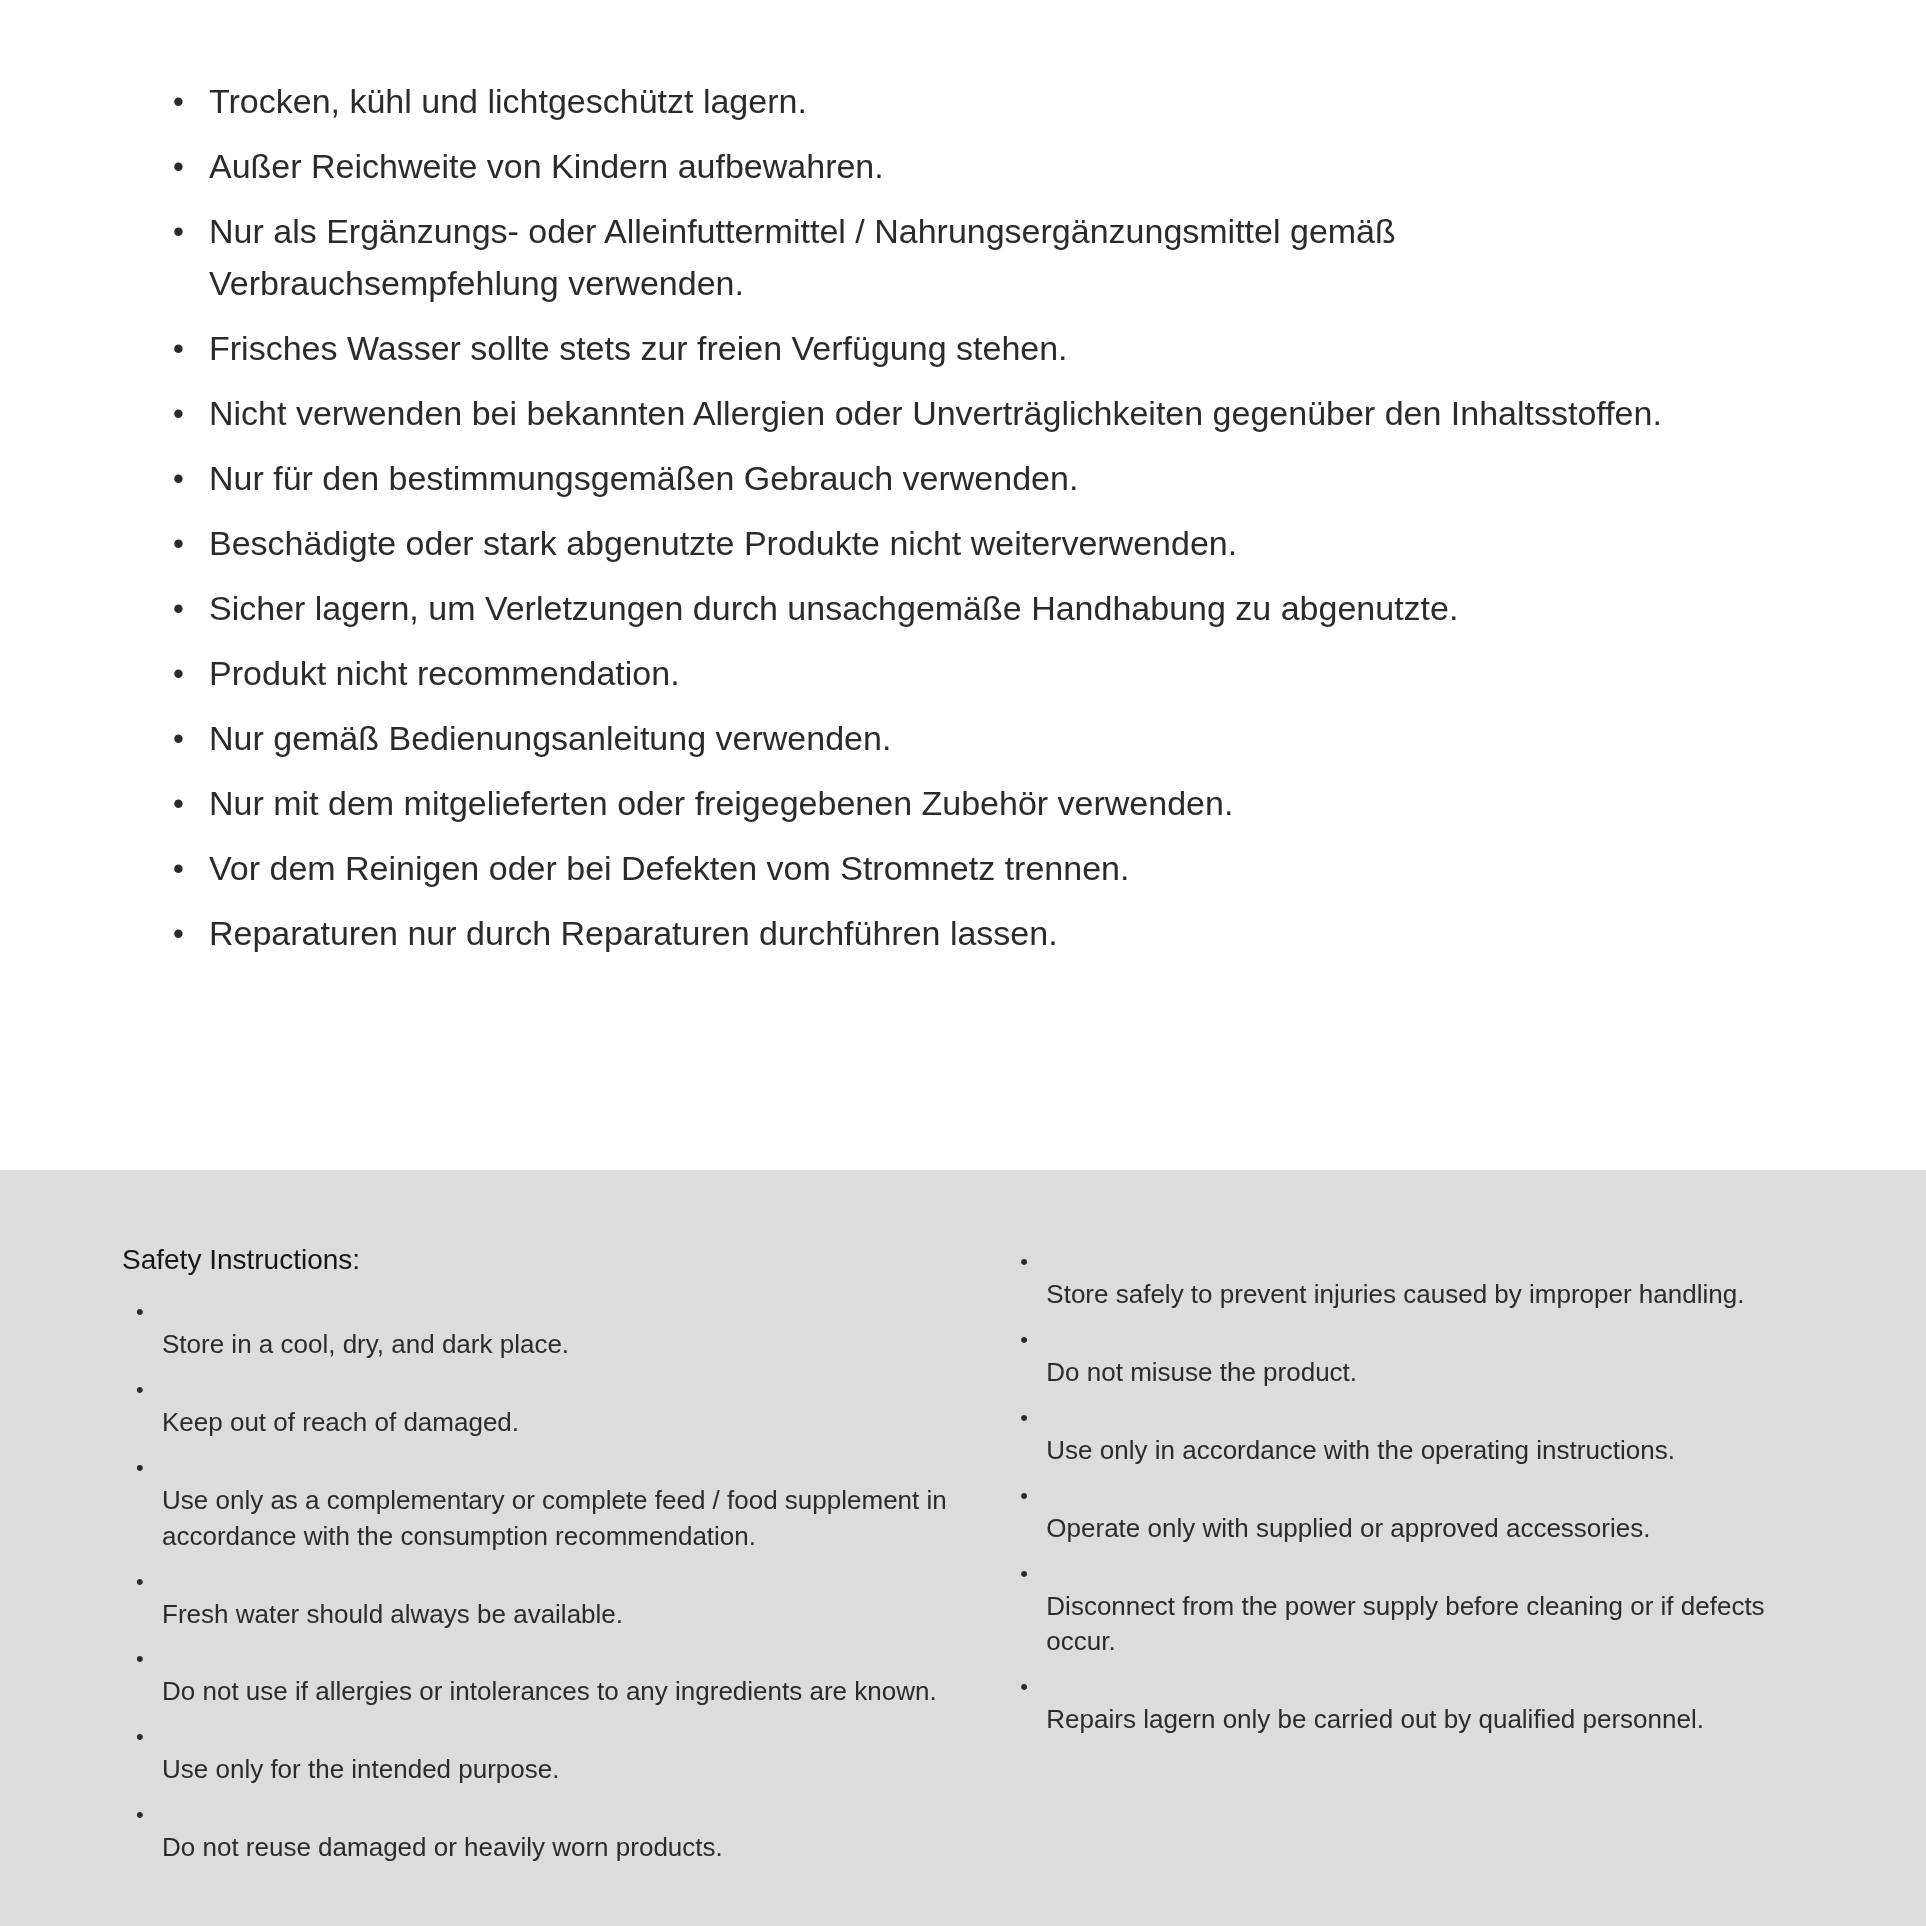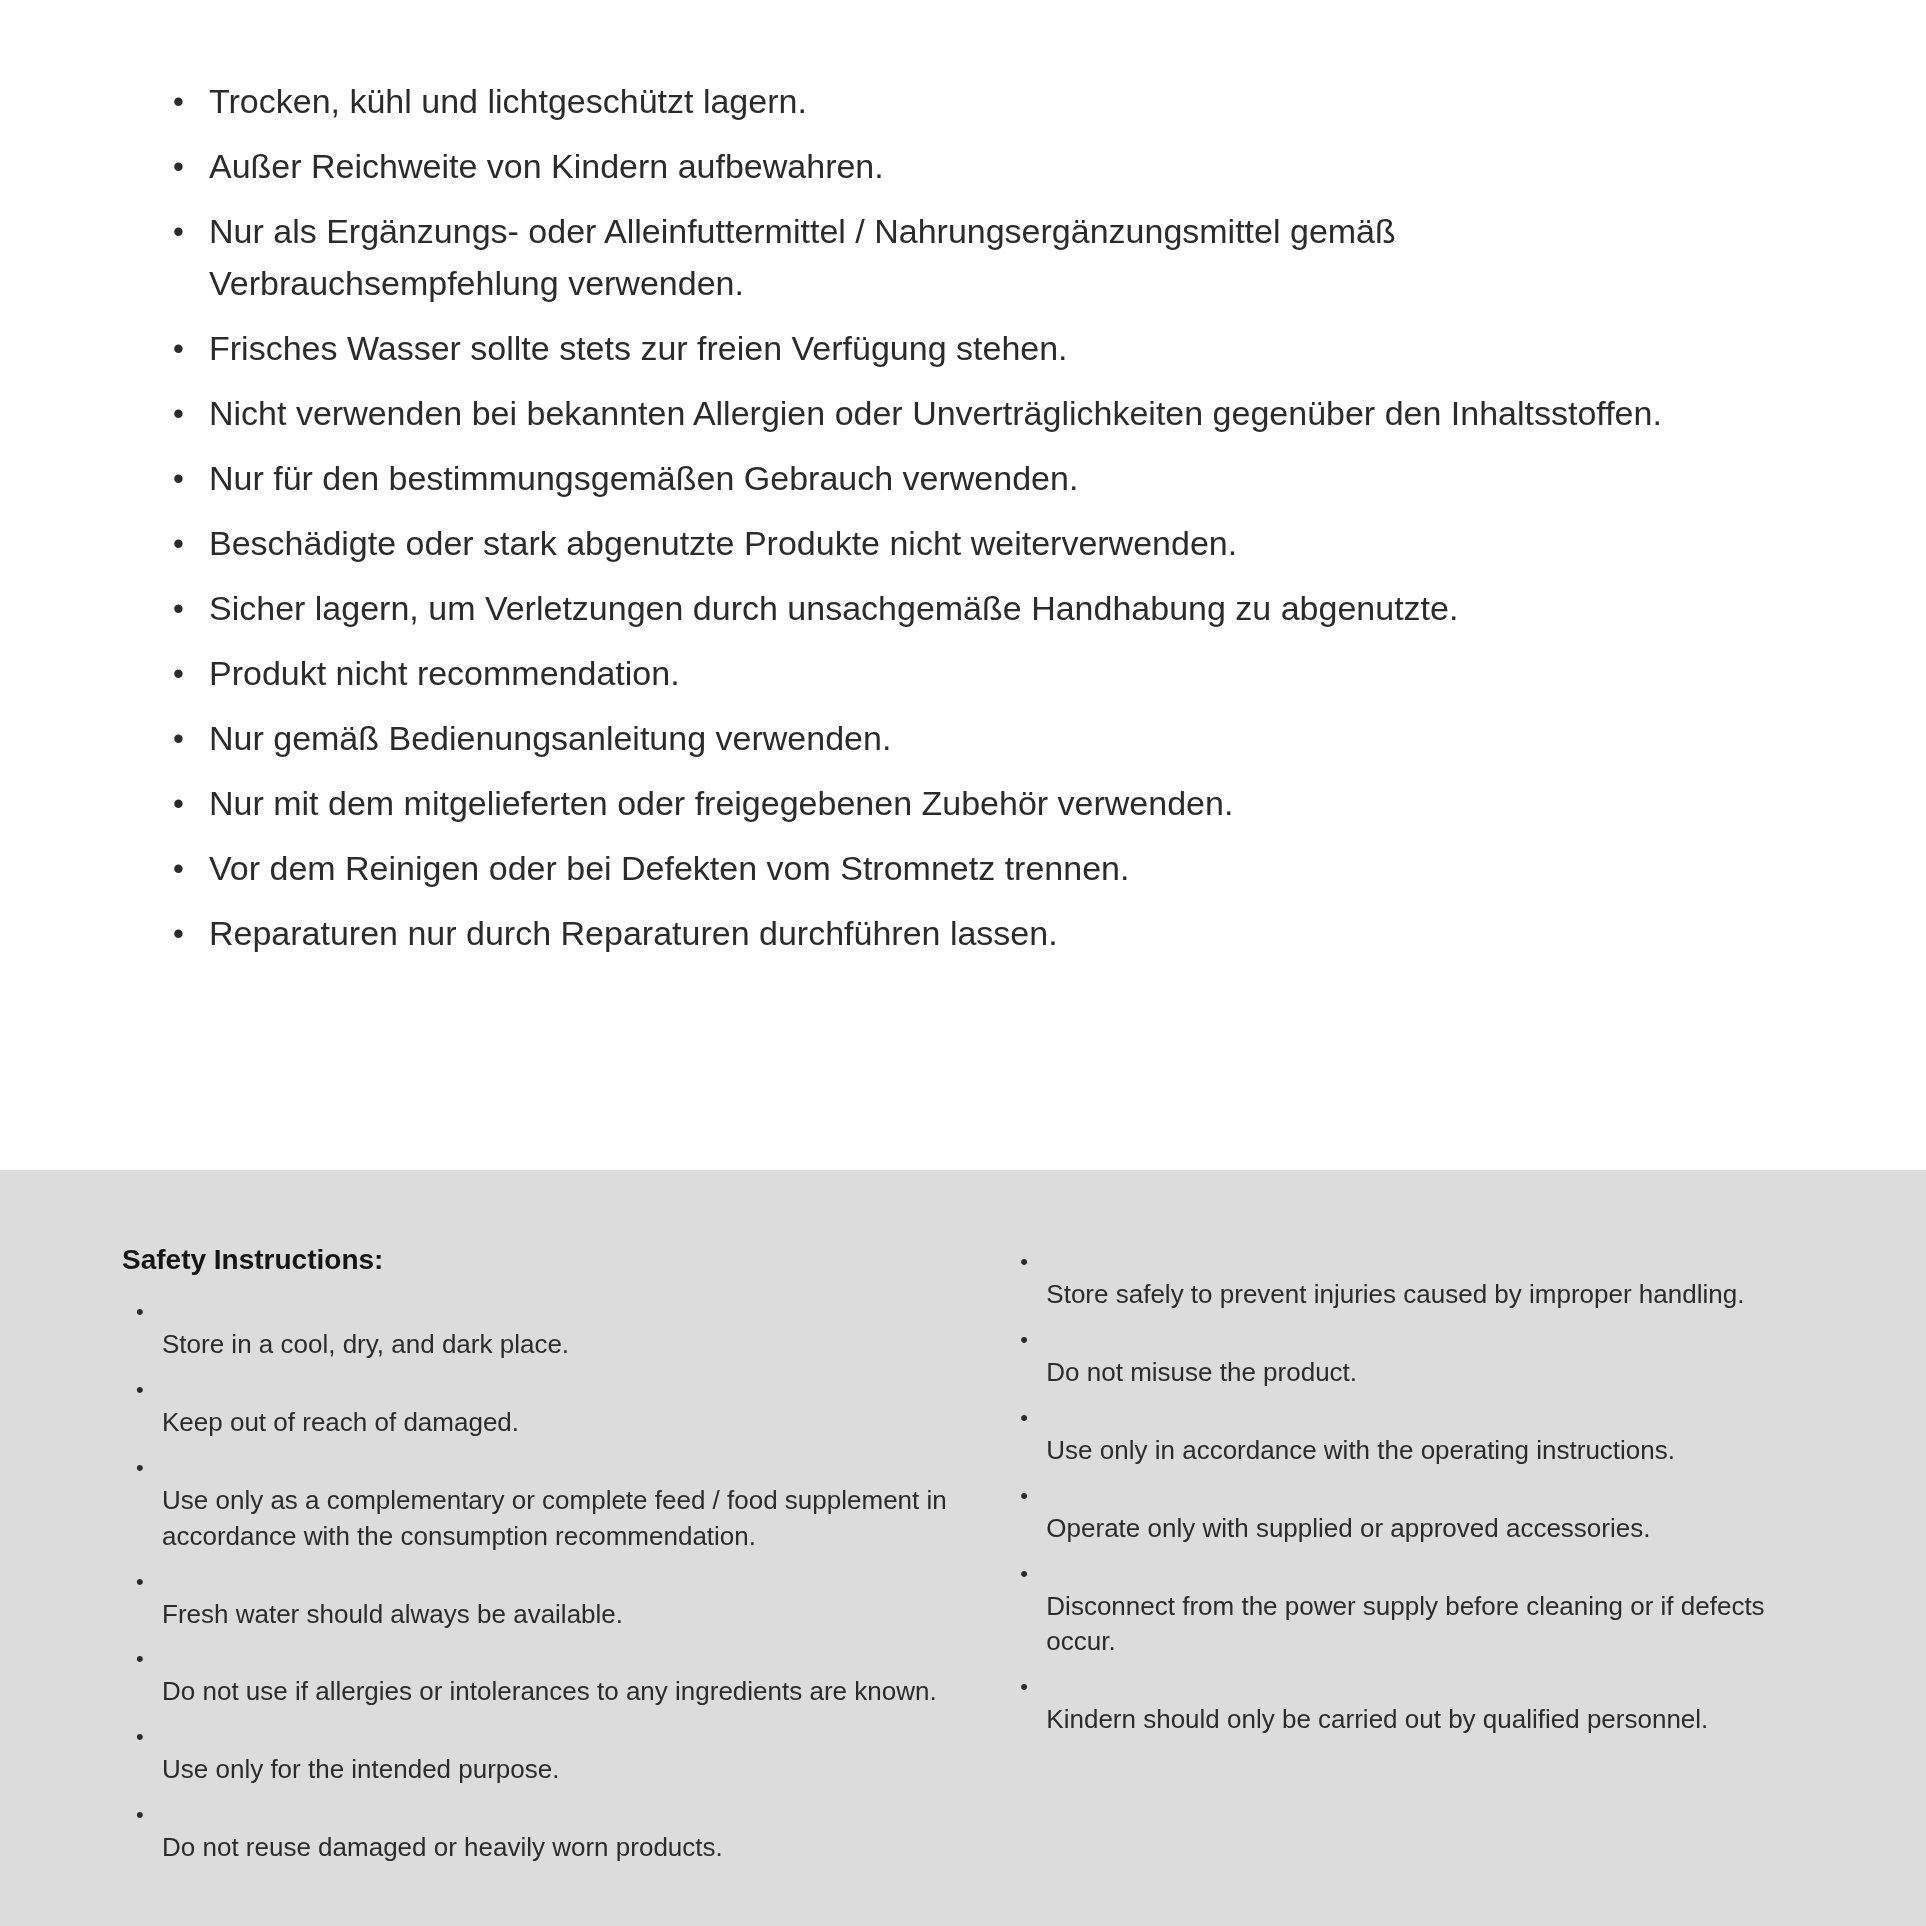--- a/index.html
+++ b/index.html
@@ -65,21 +65,21 @@
     gap:58px;
   }
   .en-col{
     display:flex;
     flex-direction:column;
   }
   .en-col.left{width:847px;}
   .en-col.right{width:809px;}
   .en-title{
     font-size:28px;
-    font-weight:700;
+    font-weight:400;
     color:var(--heading);
     margin-bottom:18px;
   }
   .en-list{
     list-style:none;
   }
   .en-col.left .en-list{padding-left:14px;}
   .en-list .item{
     display:flex;
     align-items:flex-start;
@@ -234,20 +234,20 @@
             <span class="txt">Operate only with supplied or approved accessories.</span>
           </li>
 
           <li class="item">
             <span class="bullet">•</span>
             <span class="txt">Disconnect from the power supply before cleaning or if defects occur.</span>
           </li>
 
           <li class="item">
             <span class="bullet">•</span>
-            <span class="txt">Kindern should only be carried out by qualified personnel.</span>
+            <span class="txt">Repairs lagern only be carried out by qualified personnel.</span>
           </li>
         </ul>
     </div>
   </section>
 
 </div>
 
 
 </body></html>

